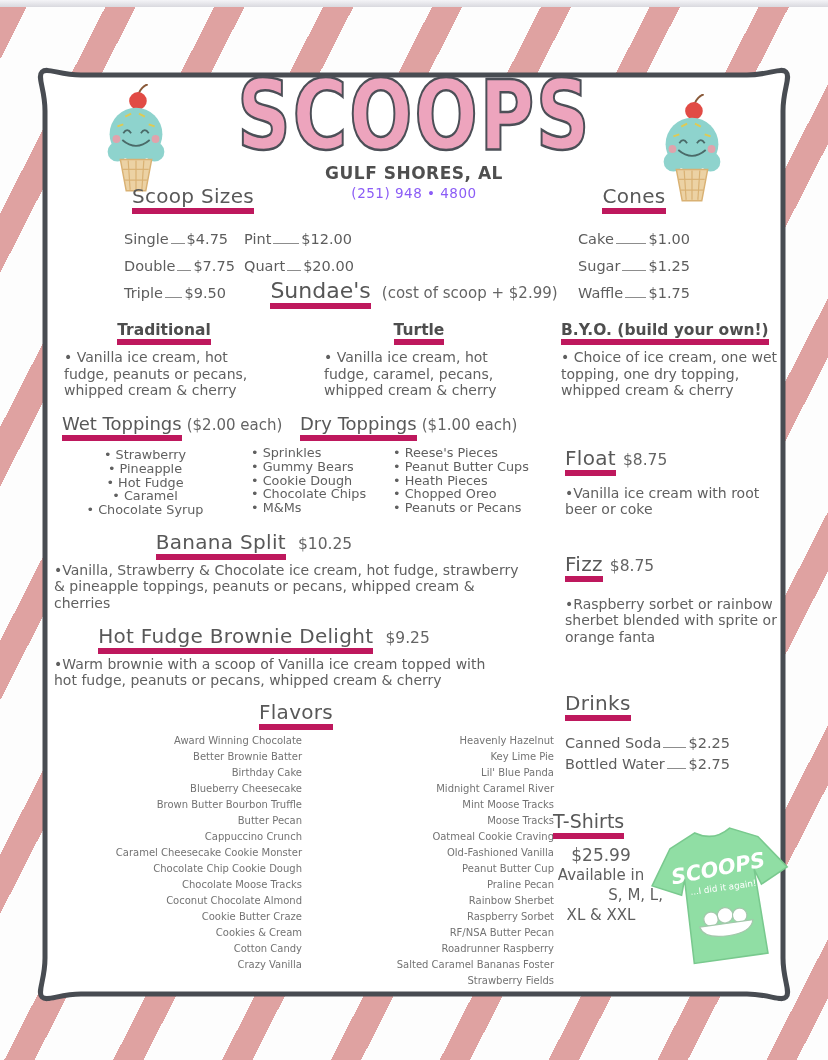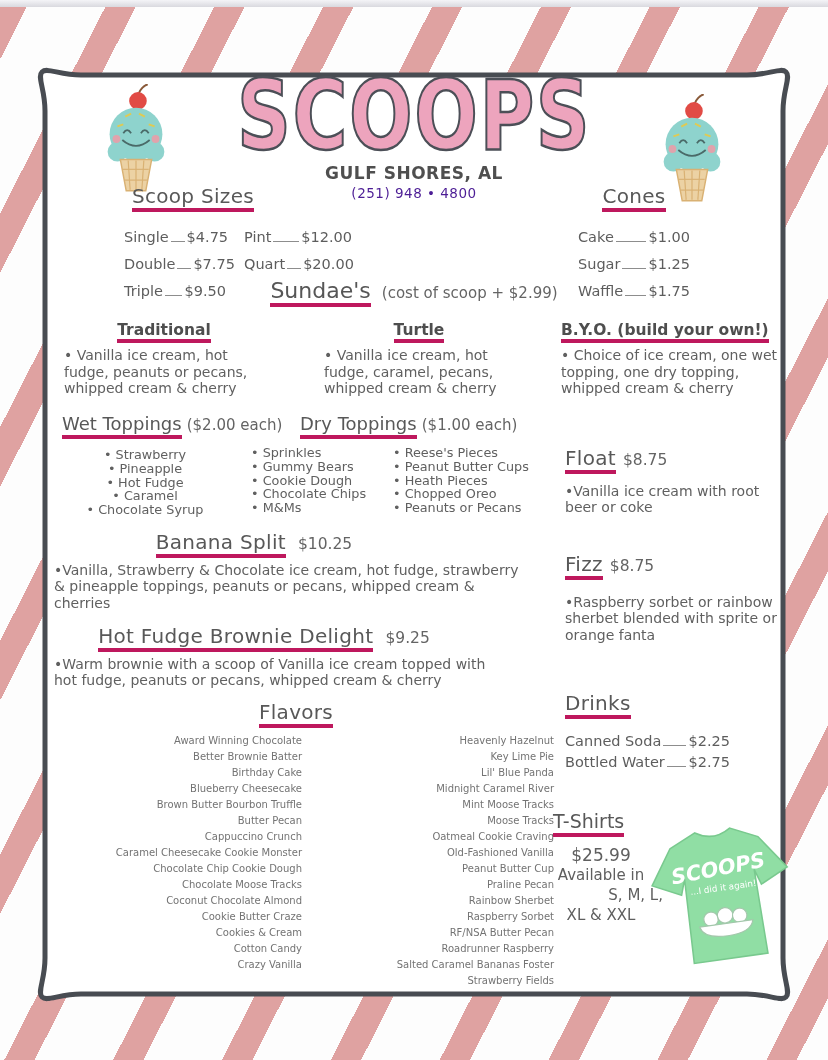--- a/index.html
+++ b/index.html
@@ -10,21 +10,21 @@
     color:#5f5f5f;
     background:repeating-linear-gradient(117deg,#dfa2a1 0 27px,#fdfdfd 27px 97px);
   }
   .top-edge { position:absolute; left:0; top:0; width:828px; height:7px;
     background:linear-gradient(#f4f4f7,#d9d9df); }
   .card { position:absolute; left:36px; top:64px; width:756px; height:942px; }
   .frame { position:absolute; left:0; top:0; width:756px; height:942px; }
   .card > div { position:absolute; z-index:2; }
 
   
-  .u { border-bottom:4px solid #be185d; padding-bottom:1px; display:inline-block; line-height:1.05; }
+  .u { border-bottom:6px solid #be185d; padding-bottom:1px; display:inline-block; line-height:1.05; }
   .h20 { font-size:20px; color:#585858; letter-spacing:.3px; }
   .h18 { font-size:18px; color:#585858; }
   .note { font-size:15px; color:#646464; }
   .price-tag { font-size:15.5px; color:#646464; margin-left:7px; }
   .bold-h { font-weight:bold; font-size:15.5px; color:#4e4e4e; }
 
   
   .prow { display:flex; align-items:flex-end; font-size:14.5px; color:#5d5d5d; height:27px; }
   .prow .lbl { white-space:nowrap; }
   .prow .ldr { flex:1; border-bottom:1.5px solid #8d8d8d; margin:0 2px 3px 2px; min-width:14px; }
@@ -34,21 +34,21 @@
   .body-t { font-size:14px; line-height:1.17; color:#606060; }
 
   .center { text-align:center; }
 
   
   .title { font-size:96px; font-weight:bold; color:#eda4bd;
     -webkit-text-stroke:2.5px #4c4f57; letter-spacing:2px;
     transform:scaleX(.78); transform-origin:center; line-height:1;
     display:inline-block; }
   .loc { font-size:17px; font-weight:bold; color:#4f4f4f; letter-spacing:.5px; }
-  .phone { font-size:13.5px; color:#4c1d95; letter-spacing:.5px; }
+  .phone { font-size:13.5px; color:#8b5cf6; letter-spacing:.5px; }
 
   
   .tlist { list-style:none; font-size:12.8px; line-height:13.8px; color:#606060; }
   .tlist li::before { content:"• "; }
   .tcenter { text-align:center; }
 
   
   .flist { list-style:none; font-size:10px; line-height:16px; color:#737373; text-align:right; }
 </style>
 </head>

